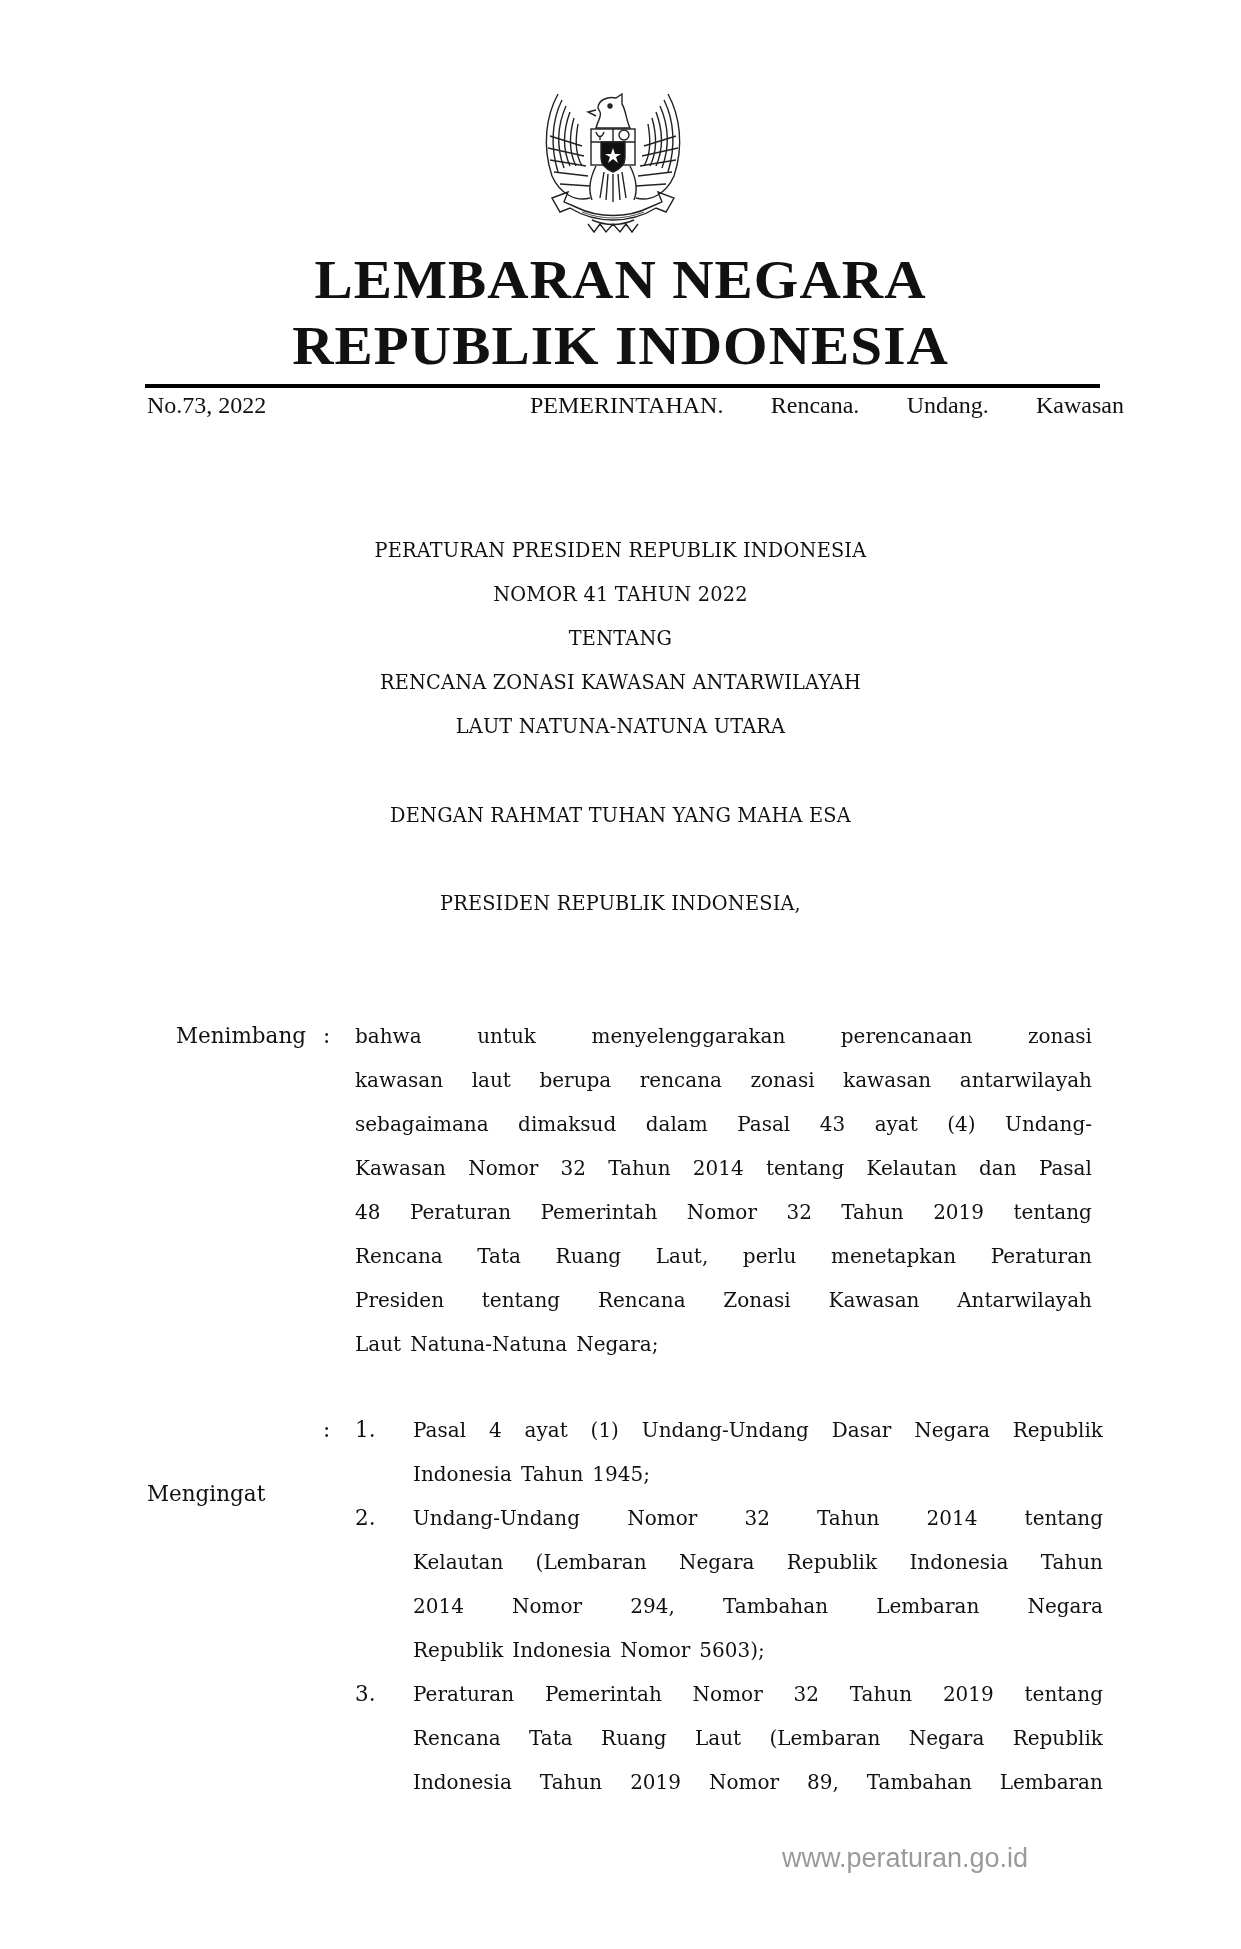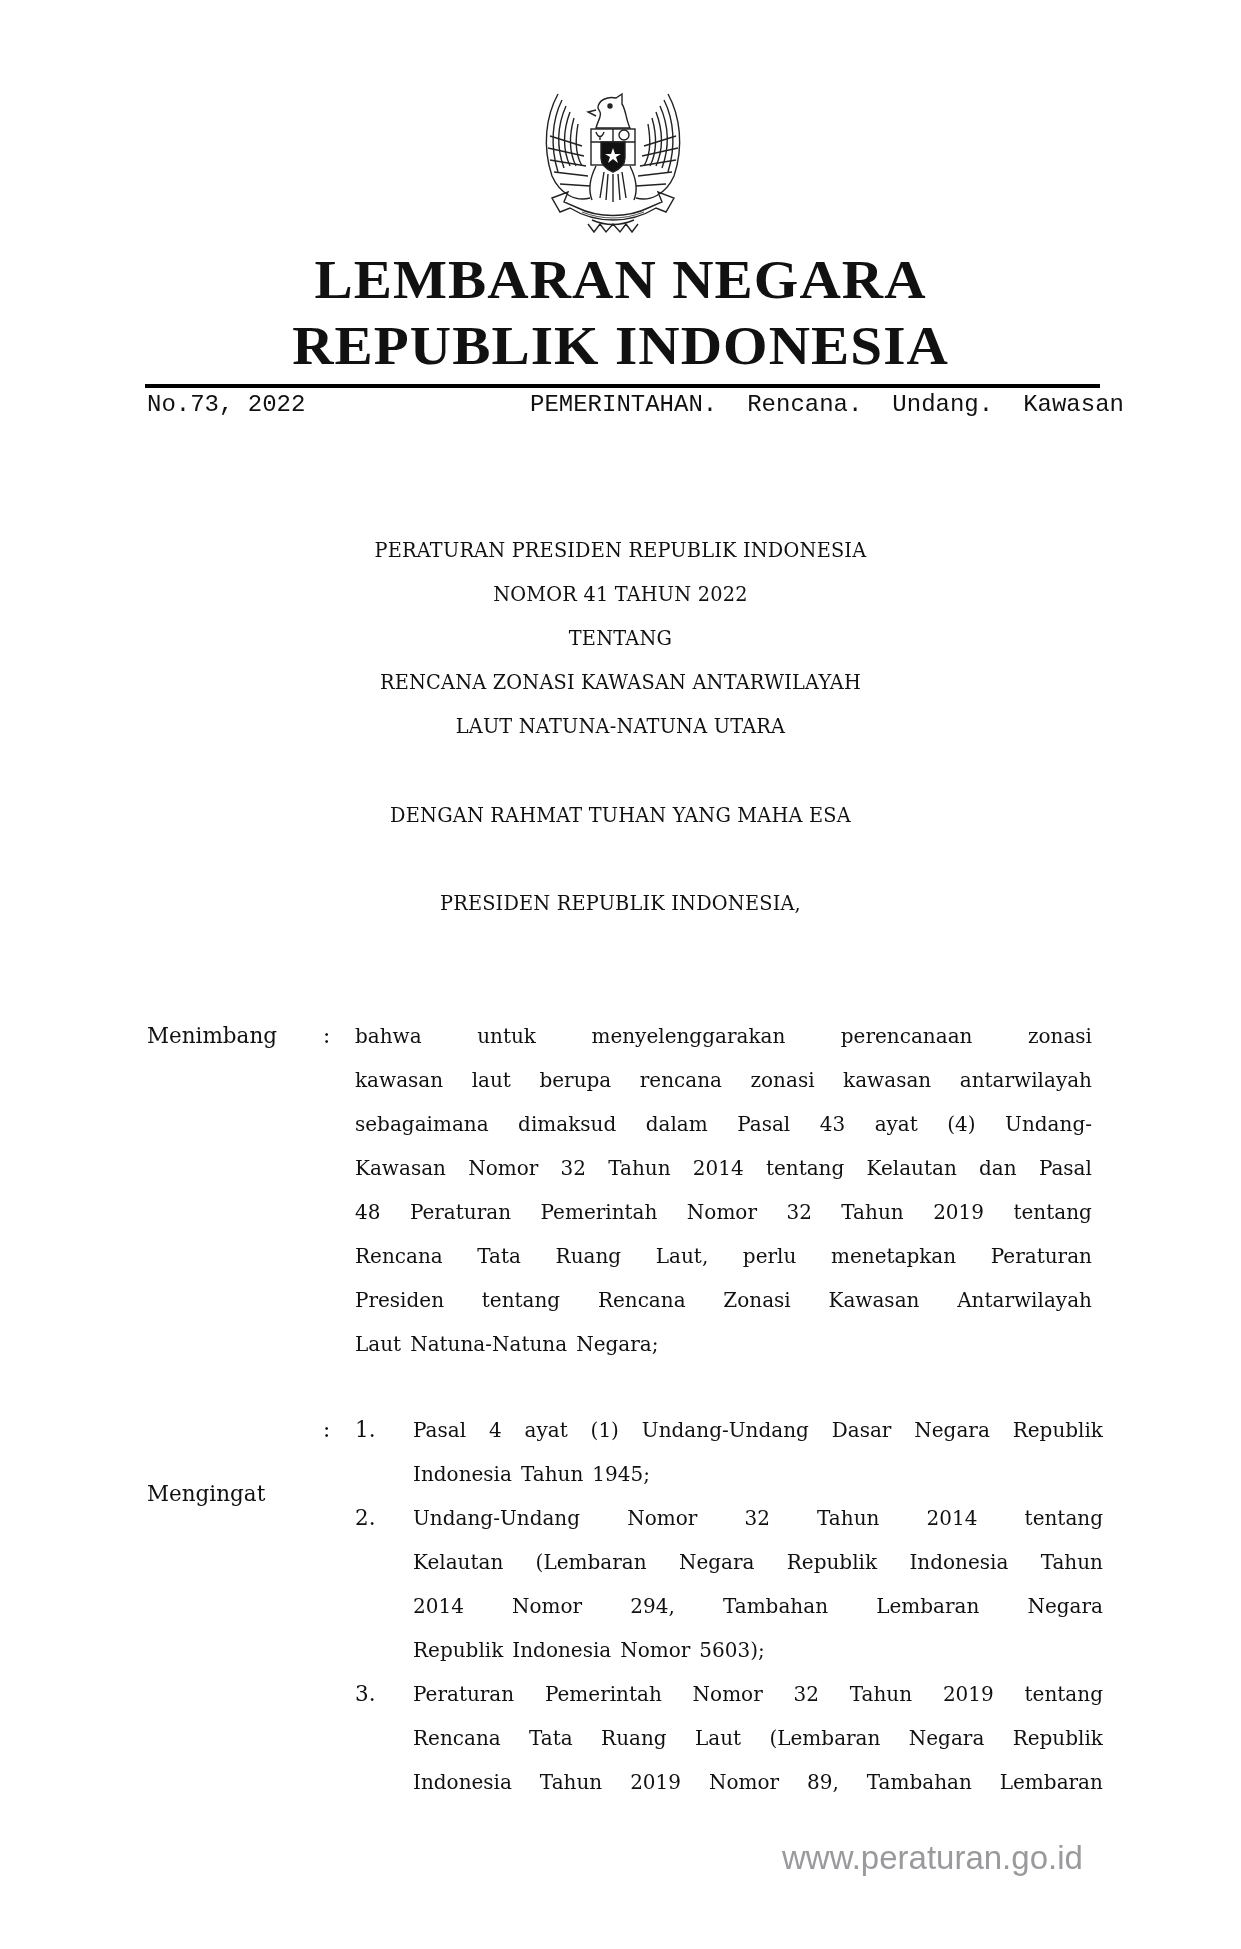--- a/index.html
+++ b/index.html
@@ -7,37 +7,37 @@
          font-family: "DejaVu Serif", "Liberation Serif", serif; color: #111; }
   .abs { position: absolute; }
   #emblem { left: 538px; top: 86px; width: 150px; height: 158px; }
   .title { left: 0; width: 1241px; text-align: center;
            font-family: "Liberation Serif", serif; font-weight: bold;
            font-size: 54px; letter-spacing: 1px; line-height: 60px;
            transform: scaleX(1.06); transform-origin: 620px 0; }
   #title1 { top: 250px; }
   #title2 { top: 316px; }
   #rule { left: 145px; top: 384px; width: 955px; height: 4px; background: #000; }
-  .meta { font-family: Liberation Mono, monospace; font-size: 24px; line-height: 30px; }
+  .meta { font-family: Liberation Serif, serif; font-size: 24px; line-height: 30px; }
   #meta-no { left: 147px; top: 390px; }
   #meta-subject { left: 497px; top: 390px; width: 594px; text-align: justify; margin-left: 33px; }
   #meta-subject span { display: block; }
   .center-line { left: 0; width: 1241px; text-align: center;
                  font-family: "DejaVu Serif", serif; font-size: 21px; line-height: 30px;
                  letter-spacing: 0.2px; transform: scaleX(0.92); transform-origin: 620px 0; }
   .section-label { left: 147px; font-size: 21.5px; line-height: 44px; }
   .colon { left: 323px; font-size: 21.5px; line-height: 44px; }
   .body-text { font-size: 20px; line-height: 44px; }
   .jrow { display: flex; justify-content: space-between; white-space: nowrap; height: 44px; }
   .jrow.last { justify-content: flex-start; gap: 9px; }
   #menimbang-body { left: 355px; top: 1014px; width: 737px; }
   .item-num { left: 355px; font-size: 21.5px; line-height: 44px; }
   .item-body { left: 413px; width: 690px; }
   #watermark { left: 782px; top: 1838px; font-family: "Liberation Sans", sans-serif;
-               font-size: 33px; color: #9a9a9e; line-height: 40px; }
+               font-size: 27px; color: #9a9a9e; line-height: 40px; }
 </style>
 </head>
 <body>
 
 <div id="emblem" class="abs">
   <svg width="150" height="158" viewBox="0 0 150 158" fill="none" stroke="#222" stroke-width="1.4">
 
     <g>
       <path d="M20 8 C8 30 4 60 14 90 C22 108 38 116 52 112"></path>
       <path d="M24 14 C14 34 12 60 20 86"></path>
@@ -106,21 +106,21 @@
 </div>
 
 <div class="abs center-line" style="top:535px;">PERATURAN PRESIDEN REPUBLIK INDONESIA</div>
 <div class="abs center-line" style="top:579px;">NOMOR 41 TAHUN 2022</div>
 <div class="abs center-line" style="top:623px;">TENTANG</div>
 <div class="abs center-line" style="top:667px;">RENCANA ZONASI KAWASAN ANTARWILAYAH</div>
 <div class="abs center-line" style="top:711px;">LAUT NATUNA-NATUNA UTARA</div>
 <div class="abs center-line" style="top:800px;">DENGAN RAHMAT TUHAN YANG MAHA ESA</div>
 <div class="abs center-line" style="top:888px;">PRESIDEN REPUBLIK INDONESIA,</div>
 
-<div class="abs section-label" style="top:1014px;">Menimbang</div>
+<div class="abs section-label" style="top:1014px;margin-left:29px;">Menimbang</div>
 <div class="abs colon" style="top:1014px;">:</div>
 <div id="menimbang-body" class="abs body-text">
   <div class="jrow">
       <span>bahwa</span>
       <span>untuk</span>
       <span>menyelenggarakan</span>
       <span>perencanaan</span>
       <span>zonasi</span>
     </div>
   <div class="jrow">

